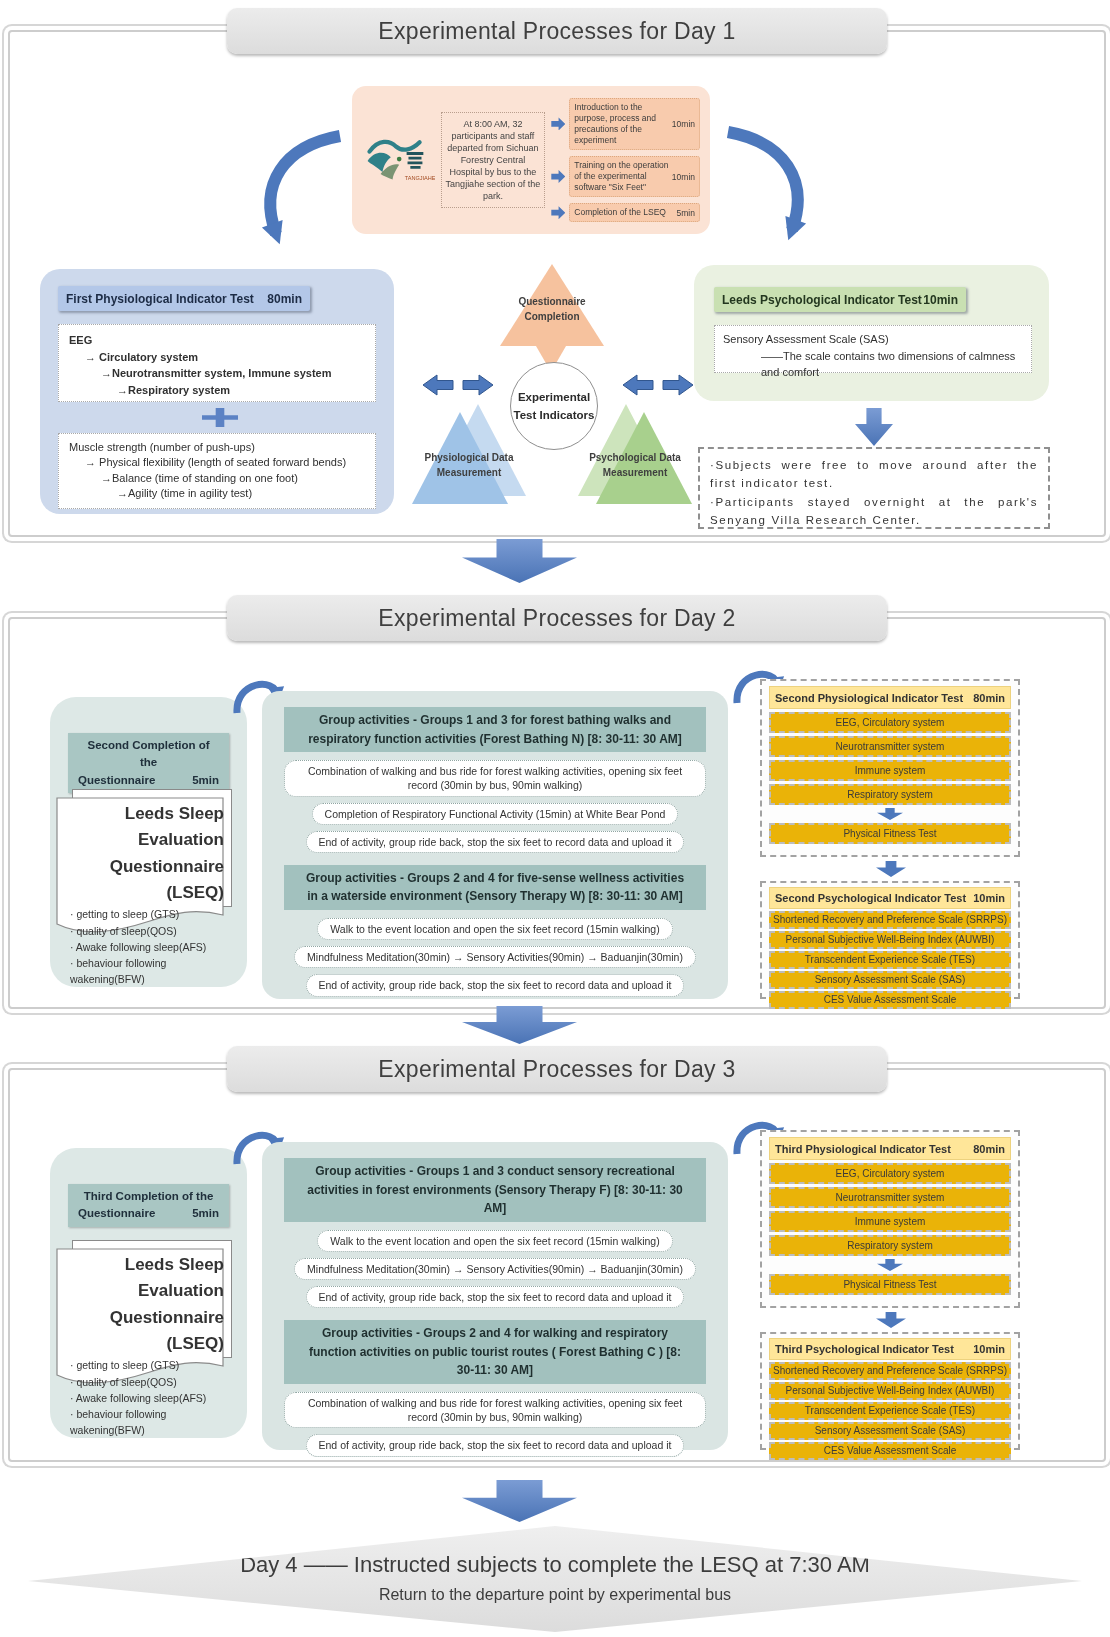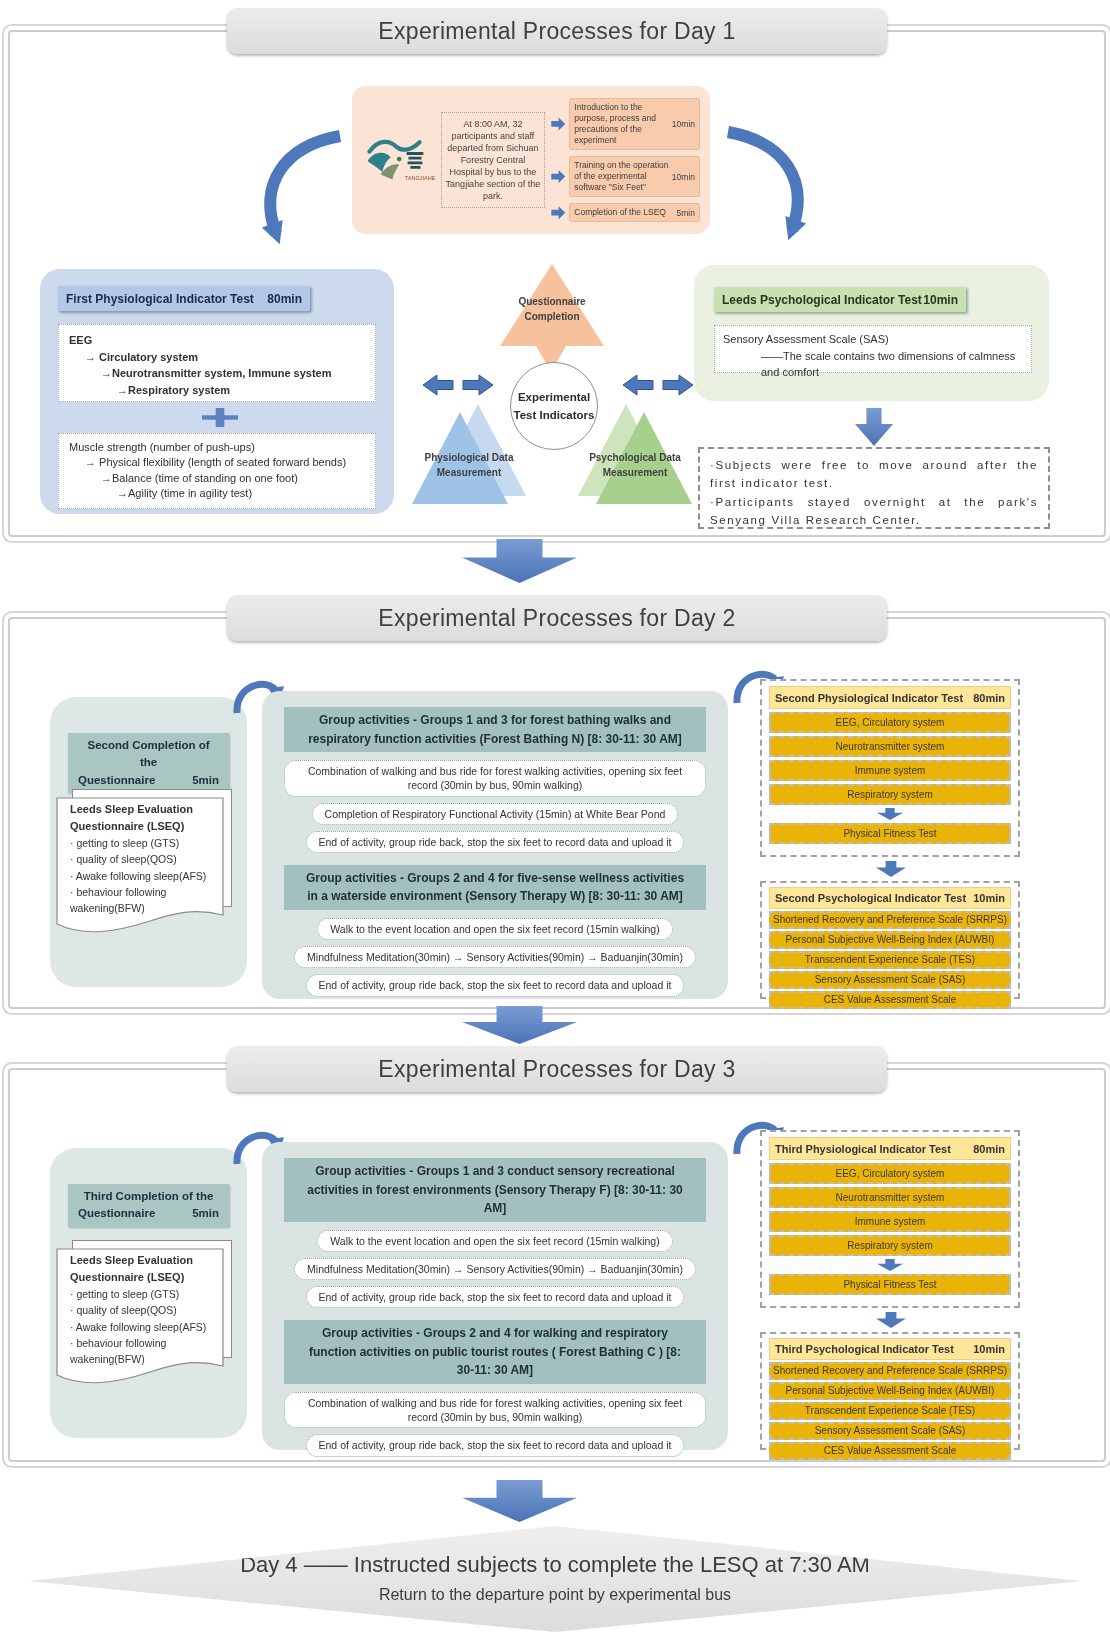--- a/index.html
+++ b/index.html
@@ -63,21 +63,21 @@
   
   .q-box{left:40px;top:78px;width:197px;height:290px;background:#dde8e6;border-radius:26px;}
   .q-head{position:absolute;left:18px;top:36px;width:161px;box-sizing:border-box;background:#a9c6c3;
          padding:4px 10px;font-size:11.5px;font-weight:bold;color:#20303c;line-height:1.5;
          box-shadow:1px 1px 2px rgba(0,0,0,.25);}
   .q-head .q-l2{display:flex;}
   .q-head .q-l2 .hd-t{flex:1;}
   .doc-back{position:absolute;left:22px;top:92px;width:158px;height:116px;background:#fff;border:1px solid #8a8a8a;}
   .doc-text{position:absolute;left:6px;top:104px;width:168px;padding-left:14px;box-sizing:border-box;
          font-size:10.5px;color:#333;line-height:1.55;}
-  .doc-text .doc-title{font-weight:bold;font-size:11px;}
+  .doc-text .doc-title{font-weight:bold;font-size:17px;text-align:right;}
   .mid-box{left:252px;top:72px;width:466px;height:308px;background:#dae5e3;border-radius:18px;
          box-sizing:border-box;padding:10px 22px 8px;}
   .teal-head{background:#a2c1be;color:#1f2f2f;font-size:12px;font-weight:600;line-height:1.55;
          text-align:center;padding:4px 18px;margin:6px 0 8px;}
   .pill{background:#fff;border:1px dotted #90a6a3;border-radius:12px;text-align:center;
          font-size:10.5px;line-height:1.35;color:#333;width:fit-content;max-width:440px;
          margin:6px auto 0;padding:3px 12px;}
   .dash-box{position:absolute;left:750px;width:260px;border:2px dashed #a2a2a2;background:#fdfdfd;
          box-sizing:border-box;padding:5px 7px;}
   .yellow-head{display:flex;align-items:center;background:#ffe699;border:1px solid #edd27e;

